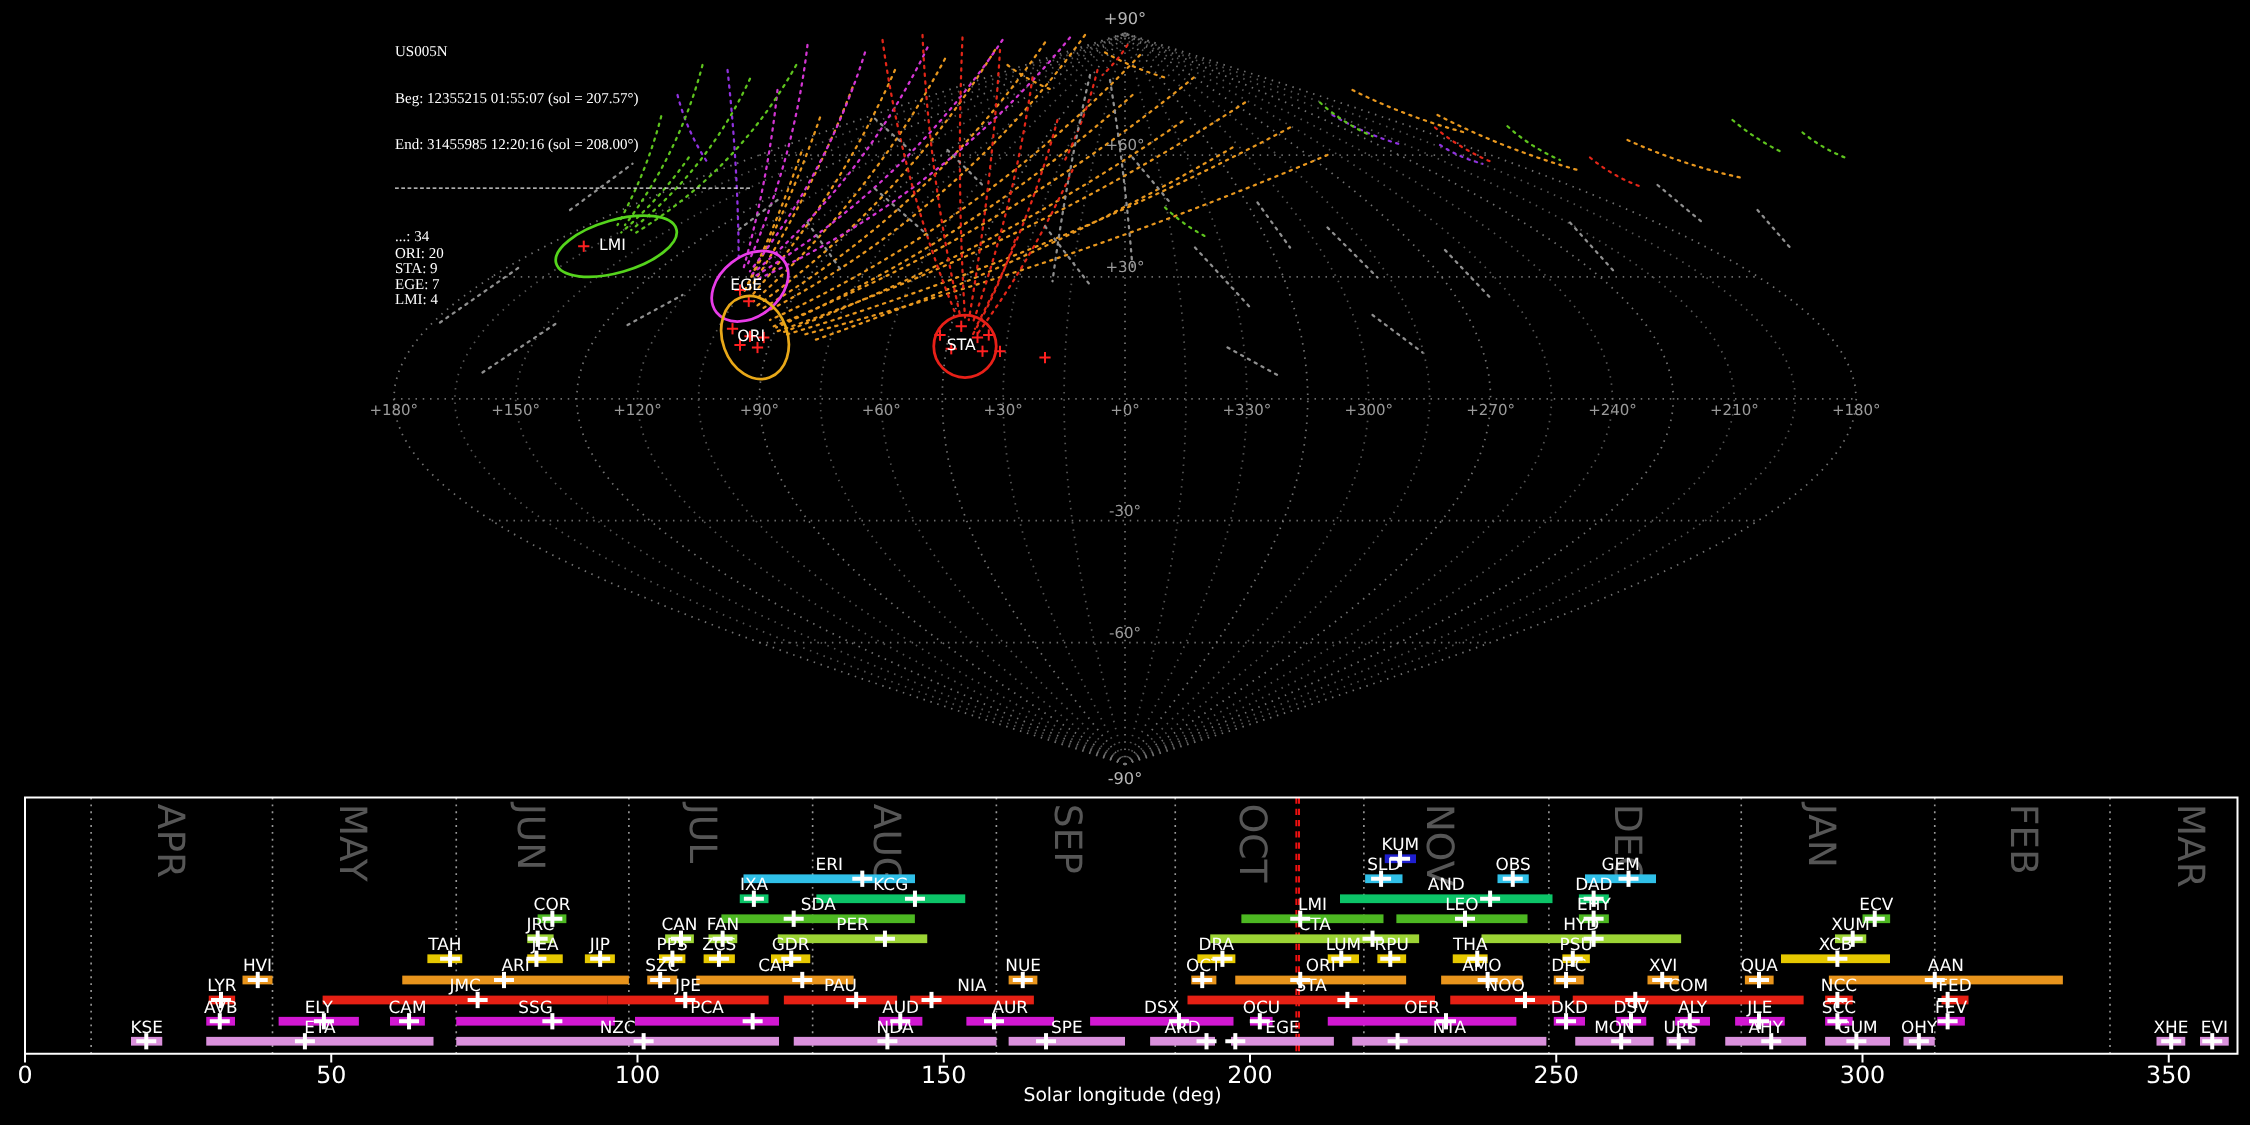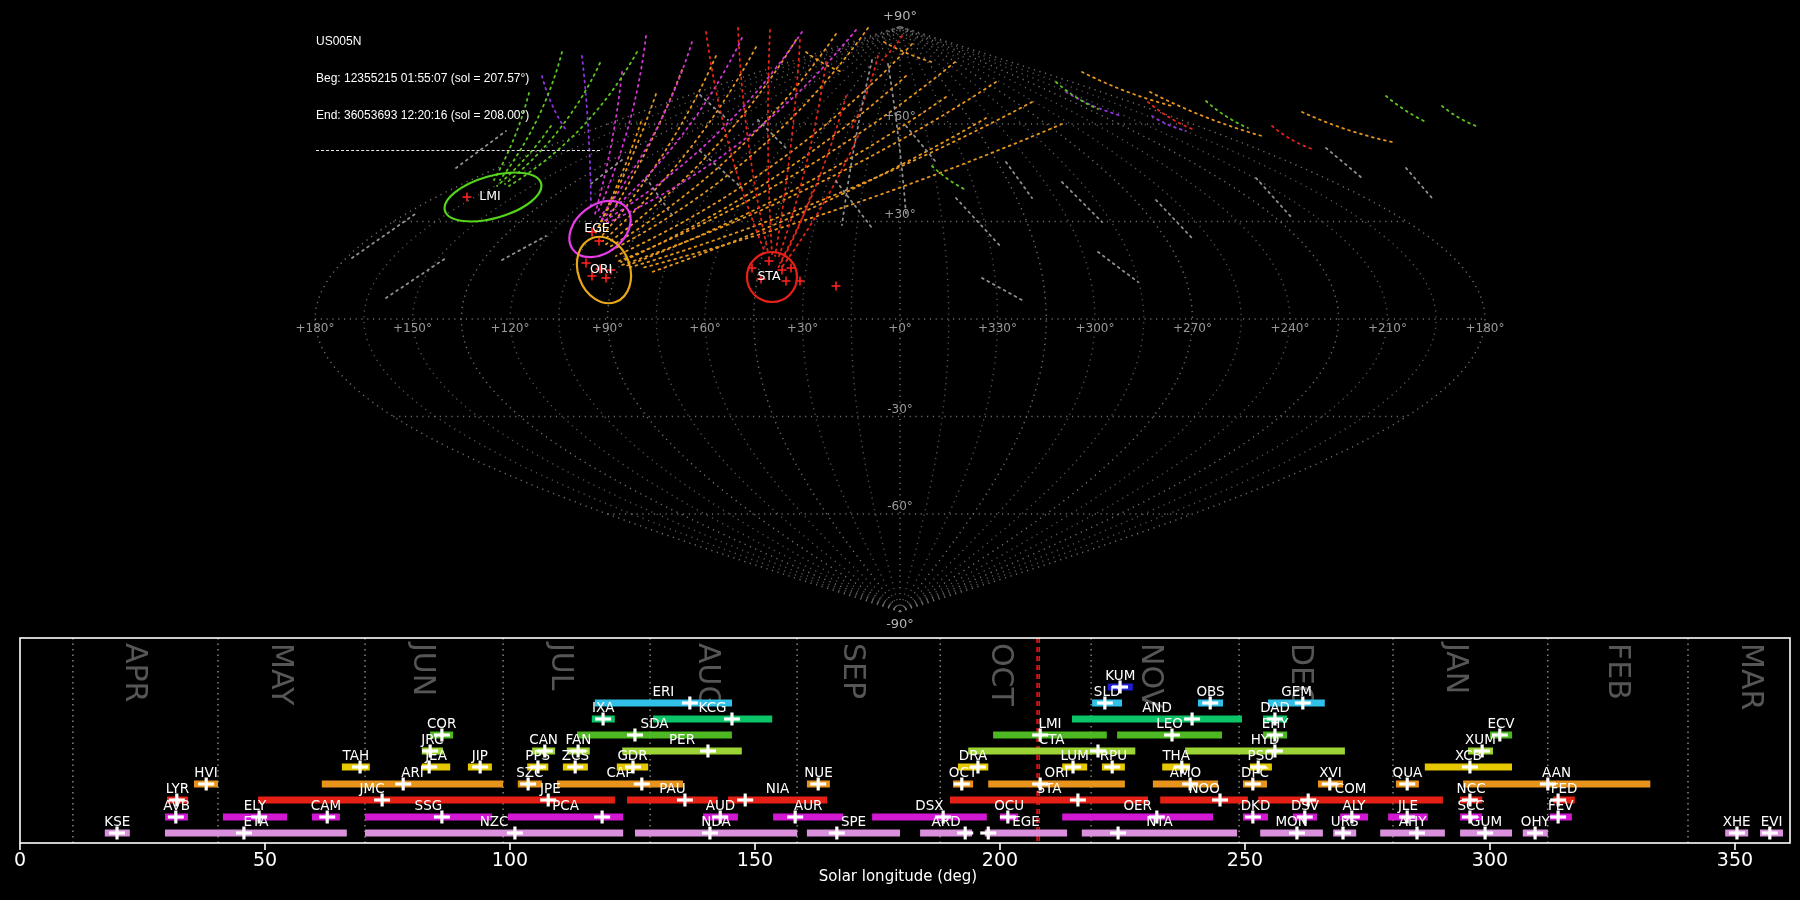--- a/index.html
+++ b/index.html
@@ -1,20 +1,20 @@
 <!DOCTYPE html>
 <html><head>
 <meta charset="utf-8">
 <style>
   html,body{margin:0;padding:0;background:#000;width:1800px;height:900px;overflow:hidden}
   #root{position:relative;width:1800px;height:900px;background:#000}
   svg{position:absolute;left:0;top:0}
   svg text{font-family:"DejaVu Sans",sans-serif}
   #info{position:absolute;left:316px;top:10px;color:#fff;
-        font-family:Liberation Sans, sans-serif;font-size:12px;line-height:12.4px;white-space:pre}
+        font-family:Liberation Serif, serif;font-size:12px;line-height:12.4px;white-space:pre}
   #info .sep{border-top:1px dashed #e8e8e8;width:284px;height:1px;margin:4px 0 6px 0}
 </style>
 </head>
 <body>
 <div id="root">
 
   <svg id="plot-svg" width="1800" height="900" viewBox="0 0 1800 900">
     <g id="g-map">
         <polyline points="900.0,611.5 869.4,601.8 838.9,592.0 808.5,582.3 778.4,572.5 748.6,562.8 719.2,553.0 690.4,543.3 662.1,533.5 634.4,523.8 607.5,514.0 581.4,504.3 556.1,494.5 531.8,484.8 508.6,475.0 486.3,465.3 465.3,455.5 445.4,445.8 426.7,436.0 409.4,426.3 393.4,416.5 378.8,406.8 365.6,397.0 353.9,387.3 343.6,377.5 334.9,367.8 327.8,358.0 322.2,348.3 318.2,338.5 315.8,328.8 315.0,319.0 315.8,309.3 318.2,299.5 322.2,289.8 327.8,280.0 334.9,270.3 343.6,260.5 353.9,250.8 365.6,241.0 378.8,231.3 393.4,221.5 409.4,211.8 426.7,202.0 445.4,192.3 465.3,182.5 486.3,172.8 508.6,163.0 531.8,153.3 556.1,143.5 581.4,133.8 607.5,124.0 634.4,114.3 662.1,104.5 690.4,94.8 719.2,85.0 748.6,75.3 778.4,65.5 808.5,55.8 838.9,46.0 869.4,36.3 900.0,26.5" fill="none" stroke="#787878" stroke-width="1.4" stroke-dasharray="1.2 4.6" opacity="0.95"></polyline>
         <polyline points="900.0,611.5 871.9,601.8 843.9,592.0 816.1,582.3 788.5,572.5 761.2,562.8 734.3,553.0 707.8,543.3 681.9,533.5 656.5,523.8 631.9,514.0 607.9,504.3 584.8,494.5 562.5,484.8 541.2,475.0 520.8,465.3 501.5,455.5 483.3,445.8 466.2,436.0 450.3,426.3 435.6,416.5 422.2,406.8 410.1,397.0 399.4,387.3 390.0,377.5 382.0,367.8 375.5,358.0 370.4,348.3 366.7,338.5 364.5,328.8 363.8,319.0 364.5,309.3 366.7,299.5 370.4,289.8 375.5,280.0 382.0,270.3 390.0,260.5 399.4,250.8 410.1,241.0 422.2,231.3 435.6,221.5 450.3,211.8 466.2,202.0 483.3,192.3 501.5,182.5 520.8,172.8 541.2,163.0 562.5,153.3 584.8,143.5 607.9,133.8 631.9,124.0 656.5,114.3 681.9,104.5 707.8,94.8 734.3,85.0 761.2,75.3 788.5,65.5 816.1,55.8 843.9,46.0 871.9,36.3 900.0,26.5" fill="none" stroke="#787878" stroke-width="1.4" stroke-dasharray="1.2 4.6" opacity="0.7"></polyline>
@@ -779,17 +779,18 @@
         <line x1="1735.0000000000002" y1="843" x2="1735.0000000000002" y2="850" stroke="#ffffff" stroke-width="1.6"></line>
         <text x="1735.0000000000002" y="866" fill="#ffffff" font-size="19" text-anchor="middle">350</text>
         <rect x="20" y="638" width="1770" height="205" fill="none" stroke="#ffffff" stroke-width="1.6"></rect>
       </g>
     <text id="axis-title" text-anchor="middle" fill="#ffffff" font-size="15" x="898" y="881">Solar longitude (deg)</text>
   </svg>
 
   <div id="info">
     <div>US005N</div>
     <div>Beg: 12355215 01:55:07 (sol = 207.57°)</div>
-    <div>End: 36053693 12:20:16 (sol = 208.00°)</div>
+    <div>End: 31455985 12:20:16 (sol = 208.00°)</div>
     <div class="sep"></div>
+    <div id="counts"><div>...: 34</div><div>ORI: 20</div><div>STA: 9</div><div>EGE: 7</div><div>LMI: 4</div></div>
   </div>
 
 </div>
 
 </body></html>

